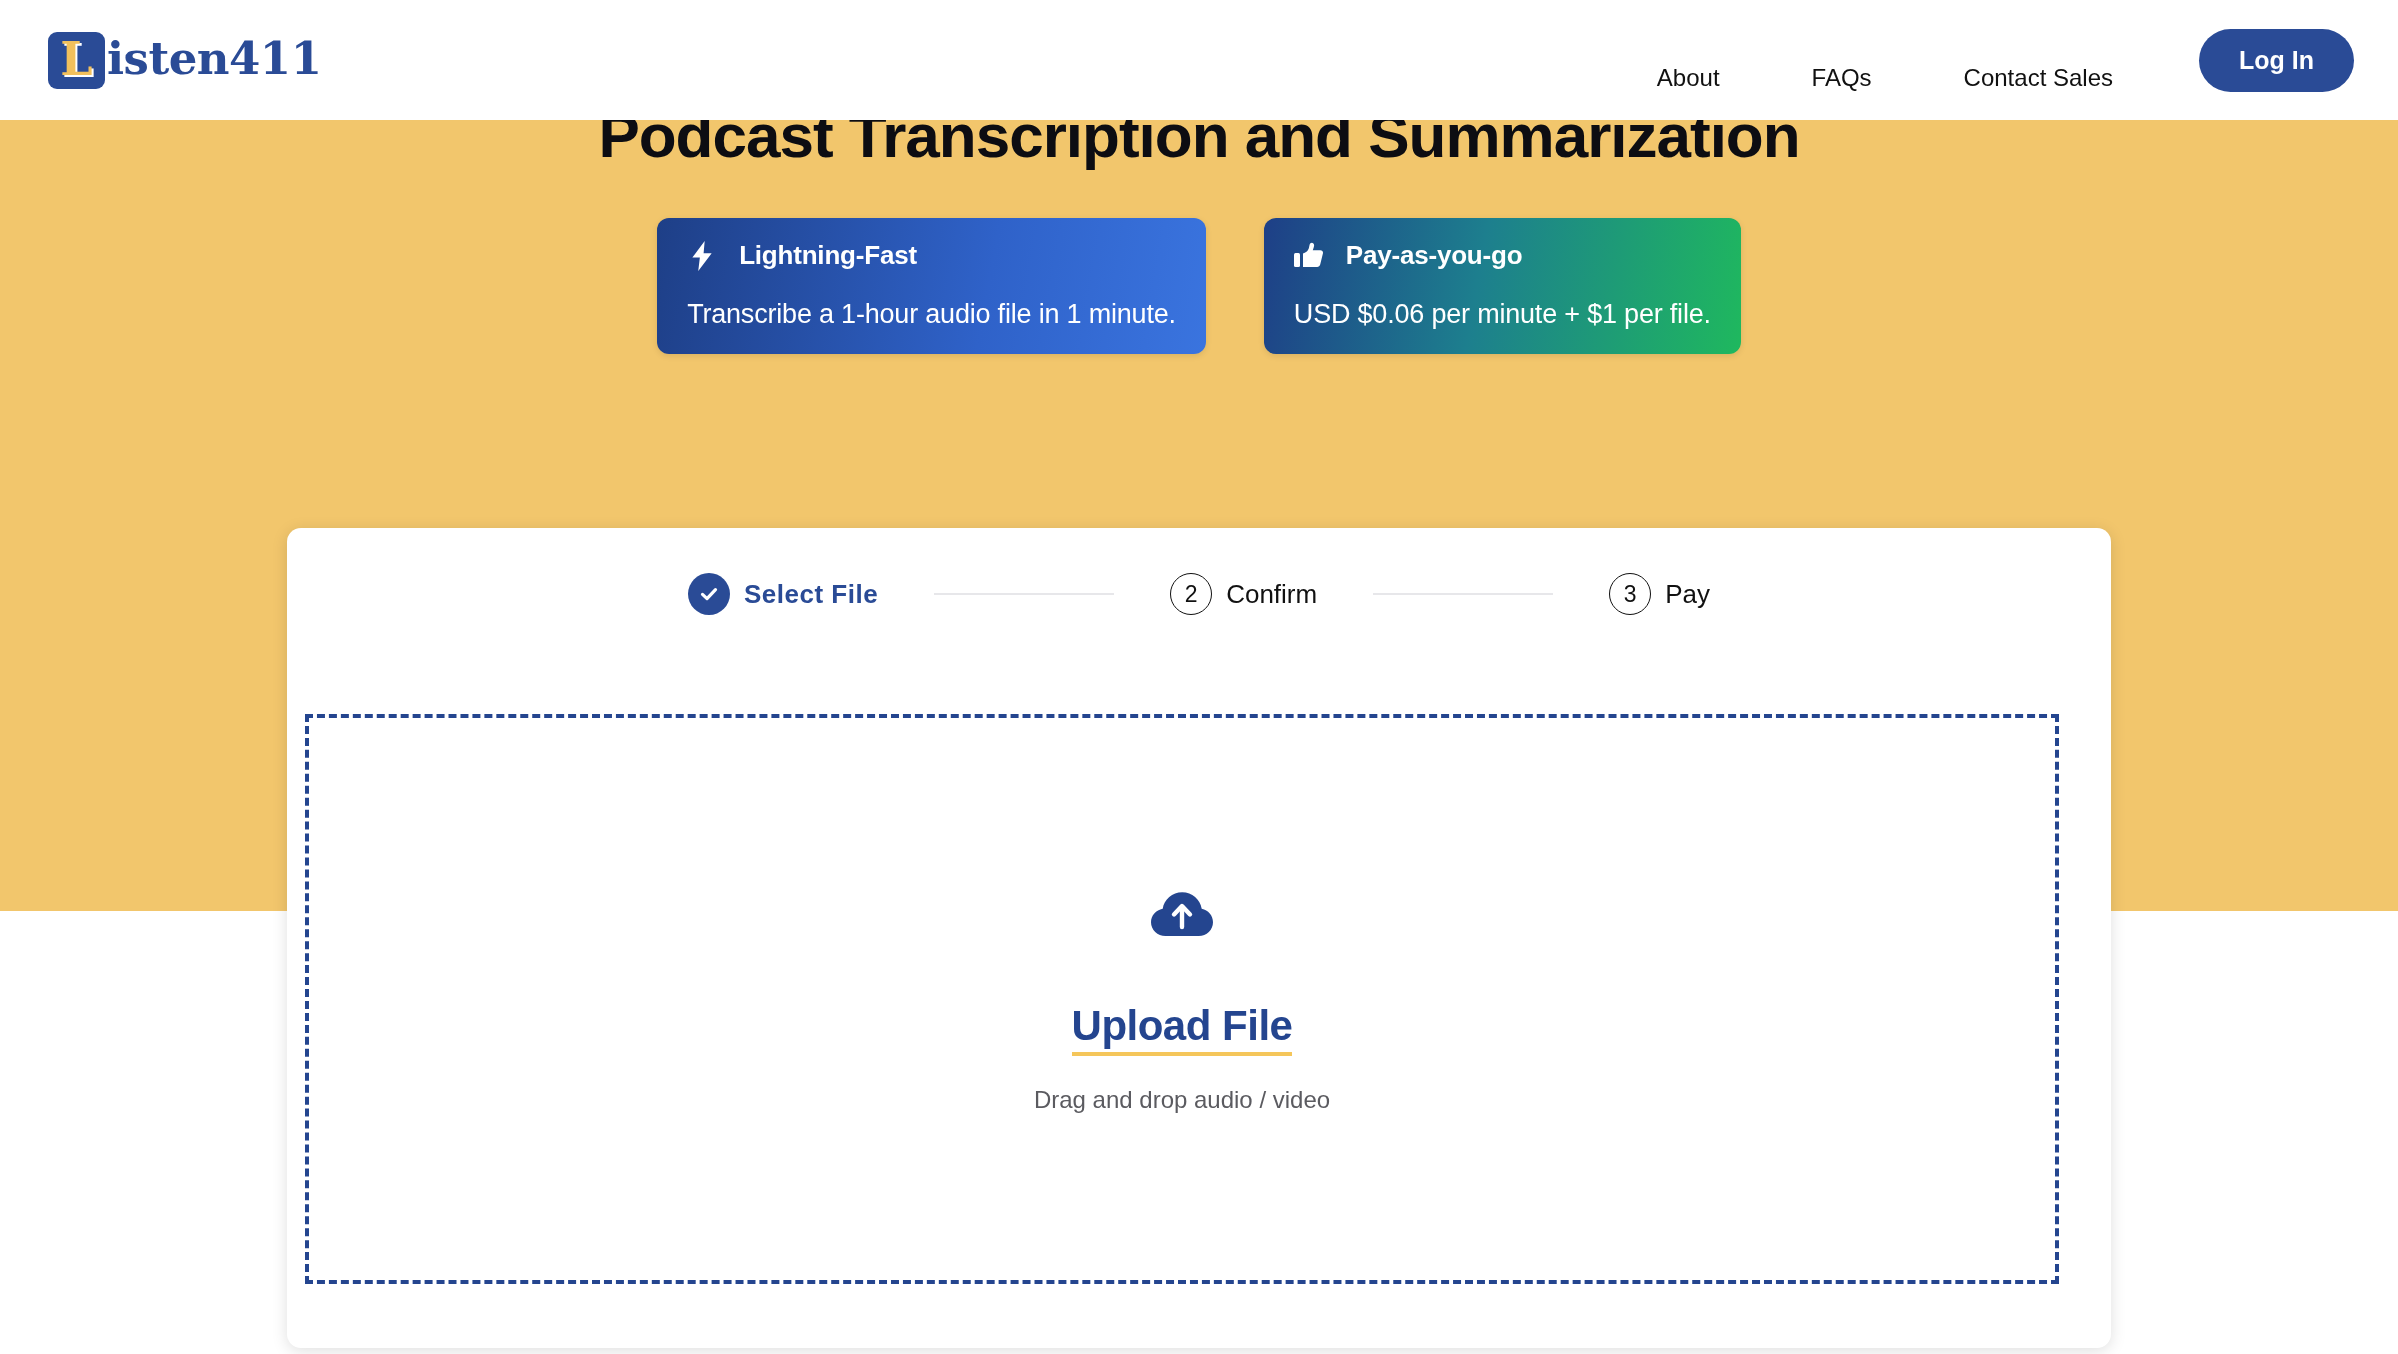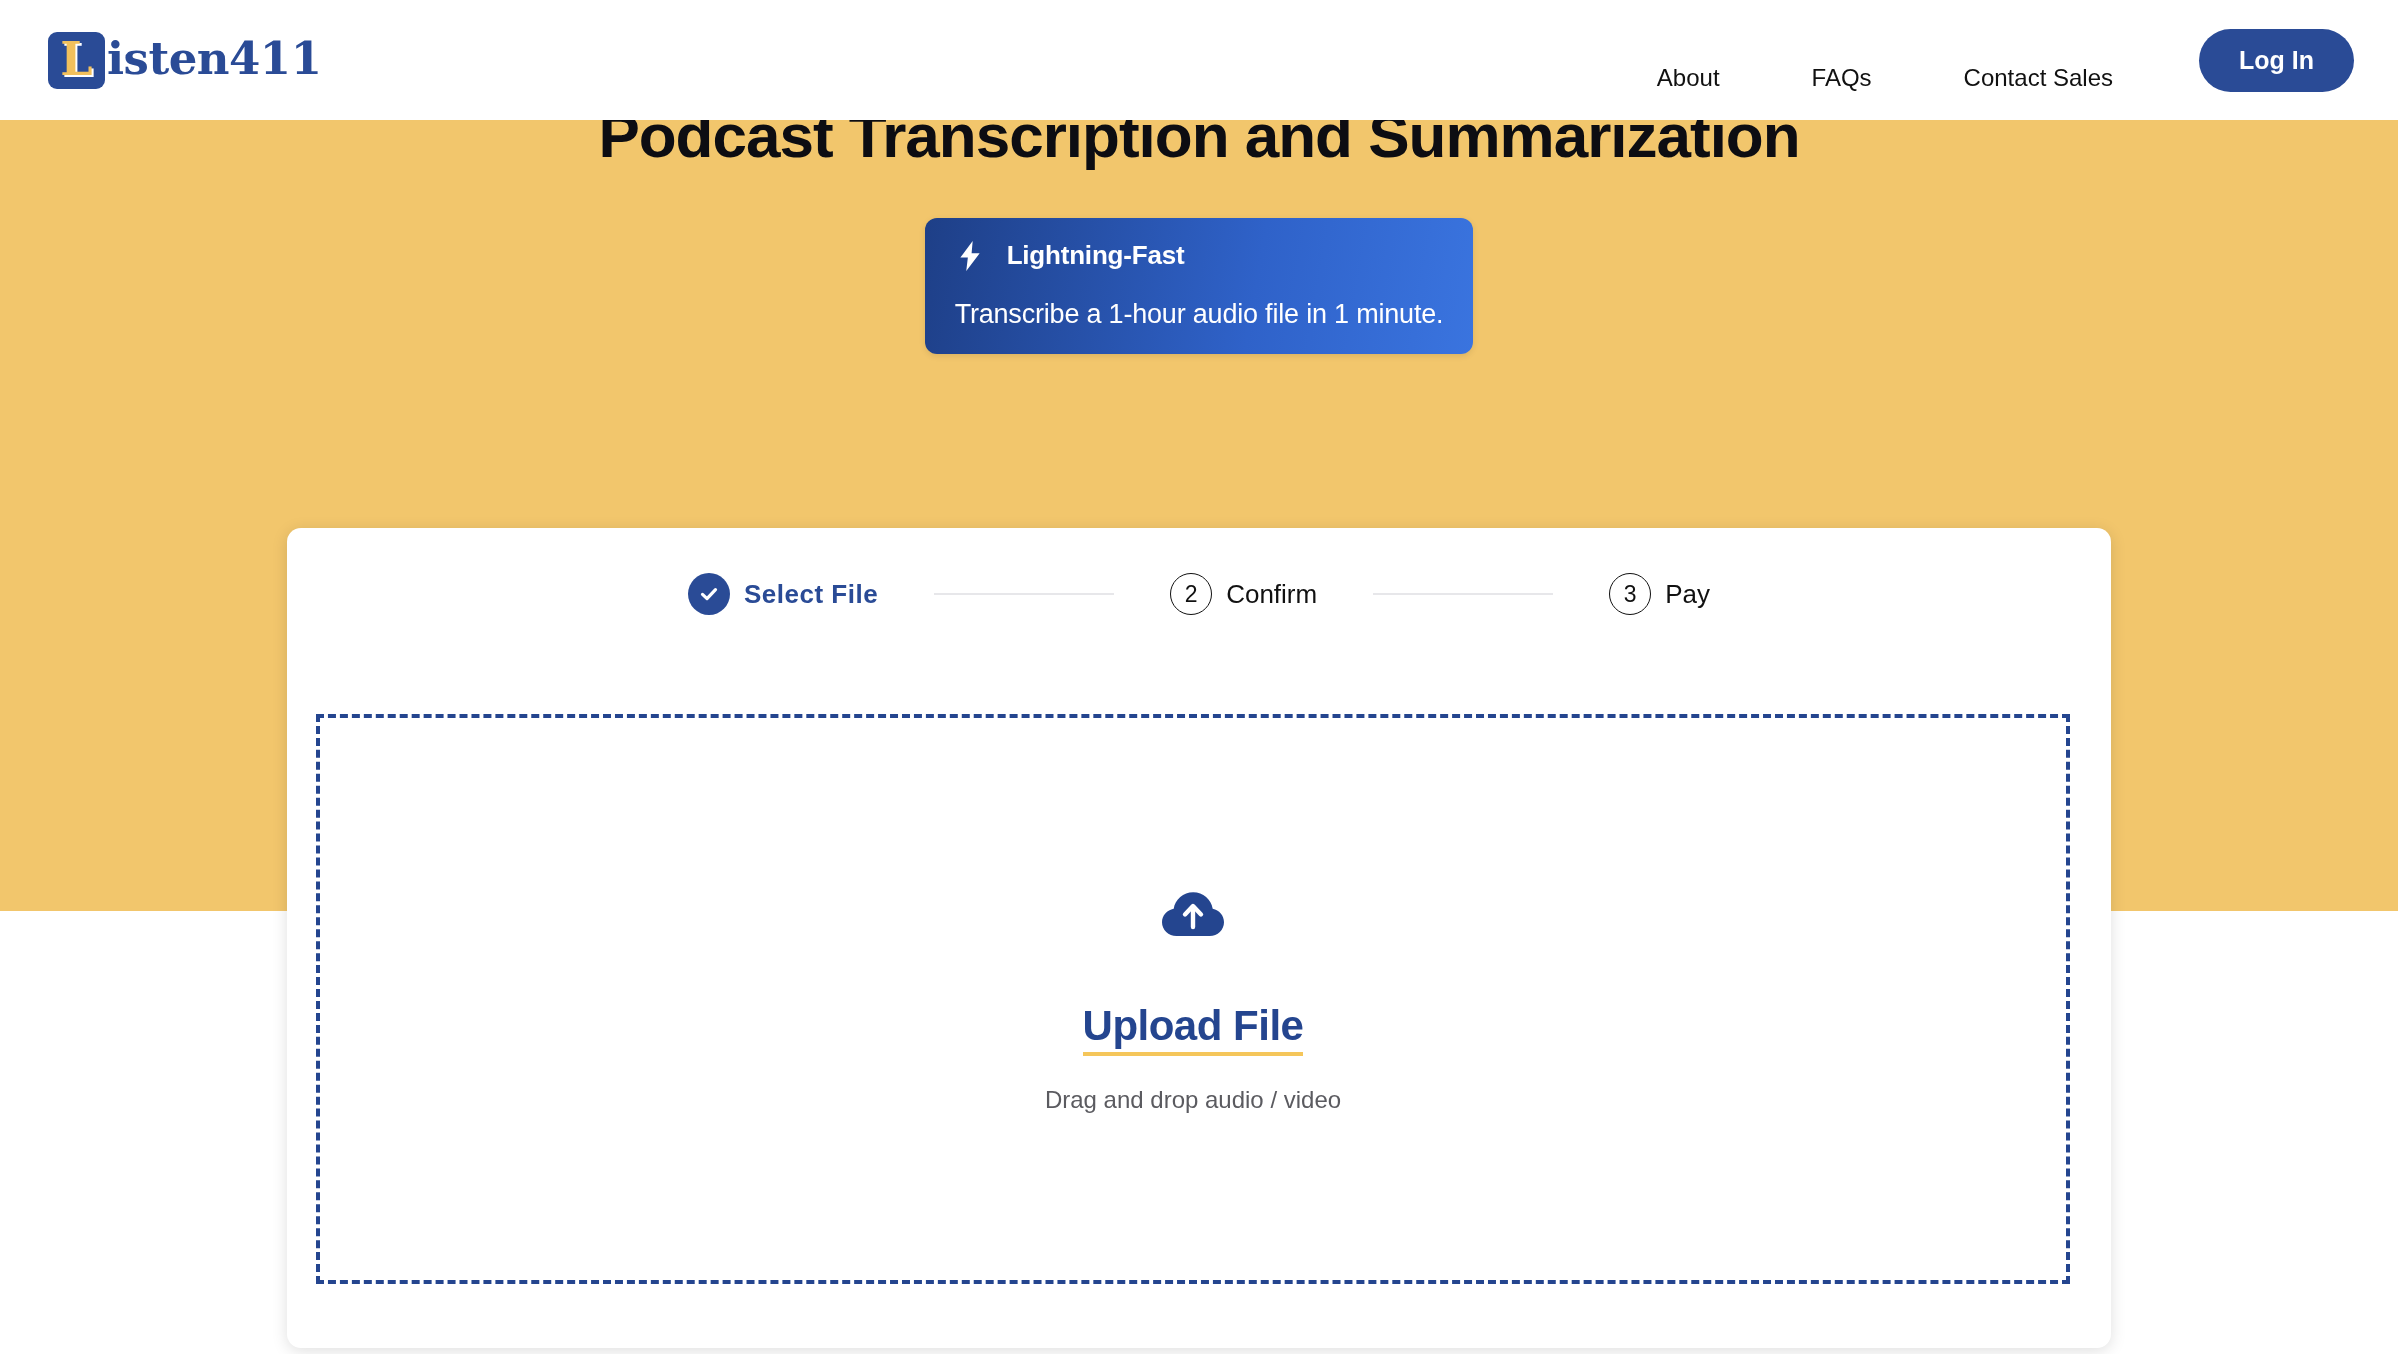--- a/index.html
+++ b/index.html
@@ -222,21 +222,21 @@
     width: 180px;
     height: 2px;
     background: #e7e7ea;
     margin: 0 56px;
     flex: 0 0 auto;
   }
 
   .dropzones {
     position: absolute;
     top: 186px;
-    left: 29px;
+    left: 18px;
     width: 1754px;
     display: flex;
     gap: 35px;
   }
   .dropzone {
     flex: 1 1 0;
     height: 570px;
     border: 4px dashed #24458f;
     display: flex;
     flex-direction: column;
@@ -300,20 +300,32 @@
       <span class="badge-icon">
         <svg width="26" height="30" viewBox="0 0 24 28" aria-hidden="true">
           <path d="M14.5 0 L3 15.5 H10 L8.5 28 L21 11.5 H13.5 Z" fill="#ffffff"></path>
         </svg>
       </span>
       <span class="badge-title">Lightning-Fast</span>
     </div>
     <div class="badge-sub">Transcribe a 1-hour audio file in 1 minute.</div>
   </div>
 
+  <div class="badge badge-price">
+    <div class="badge-row">
+      <span class="badge-icon">
+        <svg width="30" height="28" viewBox="0 0 30 28" aria-hidden="true">
+          <rect x="0" y="11" width="6" height="14" rx="1.5" fill="#ffffff"></rect>
+          <path d="M9 25 V11.5 C9 11.5 12.2 10.6 14 8 C15.6 5.7 15 2.5 16.4 1.2 C17.8 -0.1 20.3 0.9 20.1 3.6 C19.95 5.6 18.8 8.2 18.8 8.2 H26.4 C28.3 8.2 29.4 9.8 28.9 11.5 L26.2 22.6 C25.8 24.2 24.6 25 23.2 25 Z" fill="#ffffff"></path>
+        </svg>
+      </span>
+      <span class="badge-title">Pay-as-you-go</span>
+    </div>
+    <div class="badge-sub">USD $0.06 per minute + $1 per file.</div>
+  </div>
 
 </div>
 
 <div class="card">
 
   <div class="stepper">
 
     <div class="step">
       <span class="step-circle done">
         <svg width="22" height="22" viewBox="0 0 22 22" aria-hidden="true">

